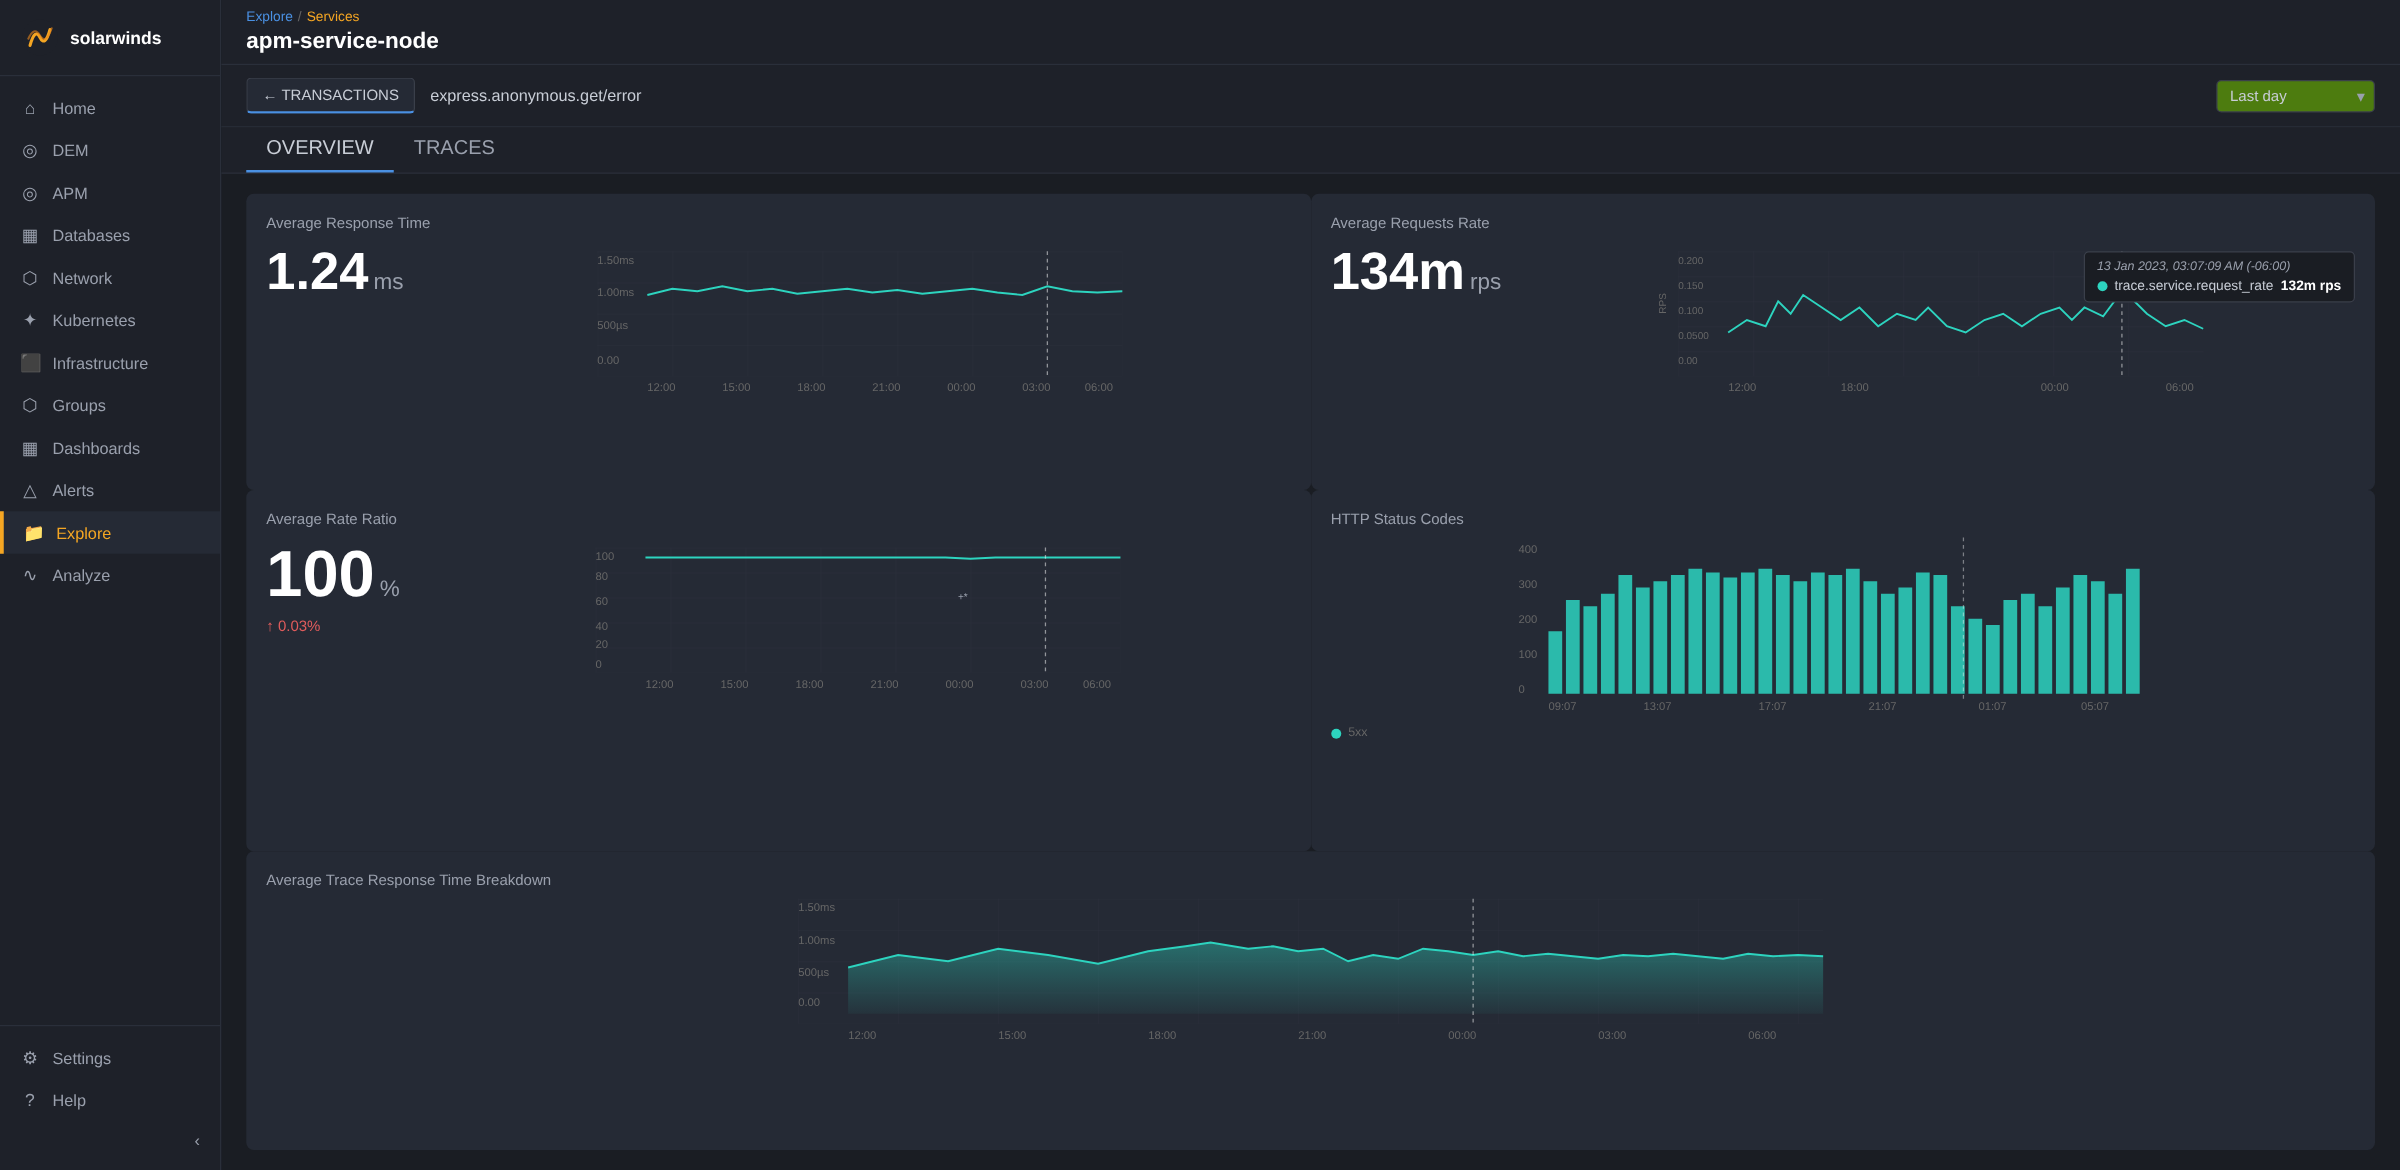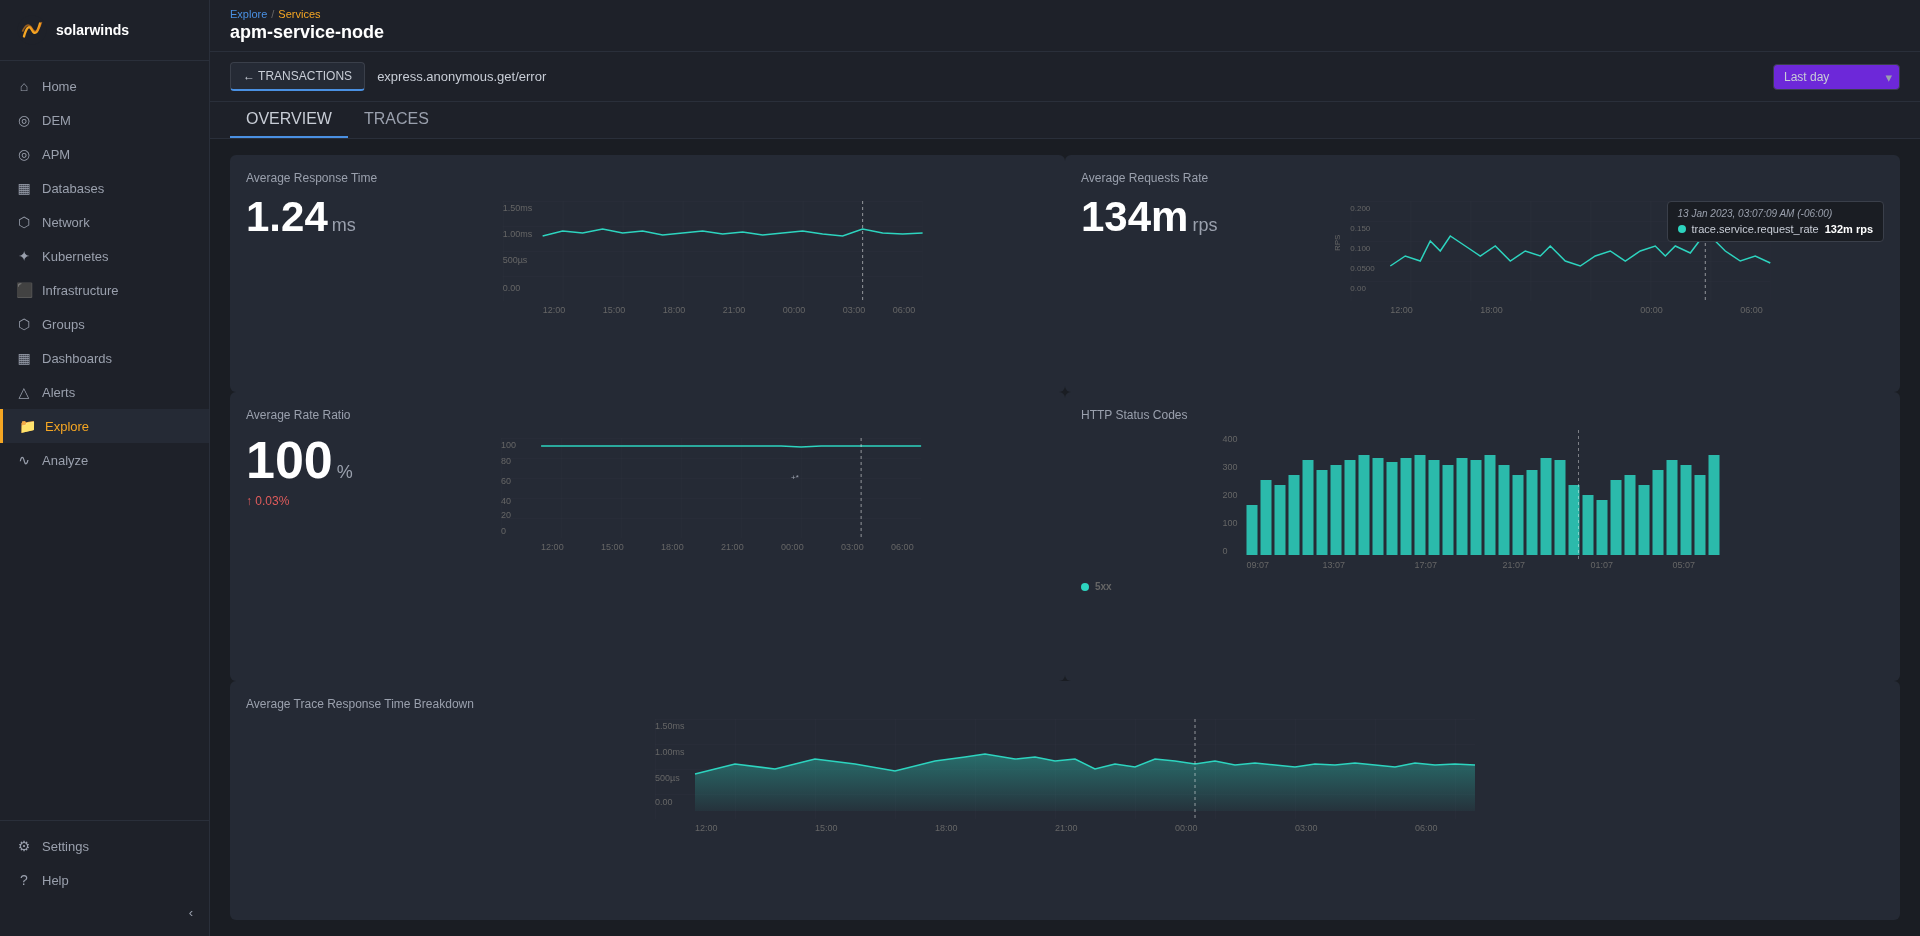--- a/index.html
+++ b/index.html
@@ -1,19 +1,19 @@
 <!DOCTYPE html>
 <html><head>
   <meta charset="utf-8">
   <style>
     * { box-sizing: border-box; margin: 0; padding: 0; }
     body { background: #1a1d23; color: #c8cdd6; font-family: 'Segoe UI', Arial, sans-serif; font-size: 13px; display: flex; height: 936px; overflow: hidden; }
 
     
-    .sidebar { width: 210px; background: #1e2129; display: flex; flex-direction: column; border-right: 1px solid #2a2f3a; flex-shrink: 0; }
+    .sidebar { width: 177px; background: #1e2129; display: flex; flex-direction: column; border-right: 1px solid #2a2f3a; flex-shrink: 0; }
     .sidebar-logo { padding: 14px 16px; display: flex; align-items: center; gap: 8px; border-bottom: 1px solid #2a2f3a; }
     .logo-text { color: #fff; font-size: 14px; font-weight: 600; }
     .logo-icon { width: 32px; height: 32px; }
     .sidebar-nav { flex: 1; padding: 8px 0; }
     .sidebar-item { display: flex; align-items: center; gap: 10px; padding: 9px 16px; cursor: pointer; color: #9aa0ad; font-size: 13px; }
     .sidebar-item.active { background: #252a35; color: #f5a623; border-left: 3px solid #f5a623; }
     .sidebar-icon { font-size: 14px; width: 16px; text-align: center; }
     .sidebar-bottom { padding: 8px 0; border-top: 1px solid #2a2f3a; }
     .collapse-btn { display: flex; justify-content: flex-end; padding: 8px 16px; color: #9aa0ad; cursor: pointer; }
 
@@ -31,37 +31,37 @@
     .header-right { display: flex; align-items: center; gap: 10px; }
     .btn-add-data { background: #252a35; border: 1px solid #3a3f4a; color: #c8cdd6; padding: 6px 14px; border-radius: 4px; cursor: pointer; font-size: 12px; display: flex; align-items: center; gap: 6px; }
     .btn-choose-plan { background: #252a35; border: 1px solid #3a3f4a; color: #c8cdd6; padding: 6px 14px; border-radius: 4px; cursor: pointer; font-size: 12px; display: flex; align-items: center; gap: 6px; }
     .avatar { width: 32px; height: 32px; border-radius: 50%; background: #f5a623; display: flex; align-items: center; justify-content: center; color: #fff; font-weight: 700; font-size: 14px; cursor: pointer; }
 
     
     .transaction-bar { background: #1e2129; border-bottom: 1px solid #2a2f3a; padding: 10px 20px; display: flex; align-items: center; justify-content: space-between; flex-shrink: 0; }
     .transaction-left { display: flex; align-items: center; gap: 12px; }
     .btn-transactions { background: #252a35; border: 1px solid #3a3f4a; color: #c8cdd6; padding: 6px 12px; border-radius: 4px; cursor: pointer; font-size: 12px; display: flex; align-items: center; gap: 6px; border-bottom: 2px solid #4a90e2; }
     .transaction-name { color: #c8cdd6; font-size: 13px; }
-    .time-select { background: #6d28d9; border: 1px solid #3a3f4a; color: #c8cdd6; padding: 5px 30px 5px 10px; border-radius: 4px; cursor: pointer; font-size: 12px; appearance: none; }
+    .time-select { background: #4d7c0f; border: 1px solid #3a3f4a; color: #c8cdd6; padding: 5px 30px 5px 10px; border-radius: 4px; cursor: pointer; font-size: 12px; appearance: none; }
     .time-select-wrapper { position: relative; }
     .time-select-wrapper::after { content: '▾'; position: absolute; right: 8px; top: 50%; transform: translateY(-50%); color: #9aa0ad; pointer-events: none; }
 
     
     .tabs { display: flex; gap: 0; padding: 0 20px; background: #1e2129; border-bottom: 1px solid #2a2f3a; flex-shrink: 0; }
     .tab { padding: 8px 16px; cursor: pointer; font-size: 16px; color: #9aa0ad; border-bottom: 2px solid transparent; }
     .tab.active { color: #c8cdd6; border-bottom: 2px solid #4a90e2; }
 
     
     .charts-area { flex: 1; padding: 16px 20px; overflow-y: auto; display: grid; grid-template-columns: 1fr 1fr; grid-template-rows: auto auto auto; }
     .chart-card { background: #252a35; border-radius: 6px; padding: 16px; position: relative; }
     .chart-title { font-size: 12px; color: #9aa0ad; margin-bottom: 8px; font-weight: 500; }
     .chart-value { font-size: 42px; font-weight: 700; color: #fff; display: flex; align-items: baseline; gap: 4px; }
     .chart-value-unit { font-size: 18px; font-weight: 400; color: #9aa0ad; }
     .chart-delta { color: #e05c5c; font-size: 12px; display: flex; align-items: center; gap: 3px; margin-top: 4px; }
-    .chart-bottom-label { font-size: 10px; color: #666; margin-top: 8px; display: flex; align-items: center; gap: 6px; font-weight: bold; }
+    .chart-bottom-label { font-size: 10px; color: #666; margin-top: 8px; display: flex; align-items: center; gap: 6px; }
     .legend-dot { width: 8px; height: 8px; border-radius: 50%; background: #2dd4bf; display: inline-block; }
     .chart-full-width { grid-column: 1 / -1; }
 
     
     svg { overflow: visible; }
     .chart-svg-container { width: 100%; margin-top: 8px; position: relative; }
   </style>
 </head>
 <body>
 

